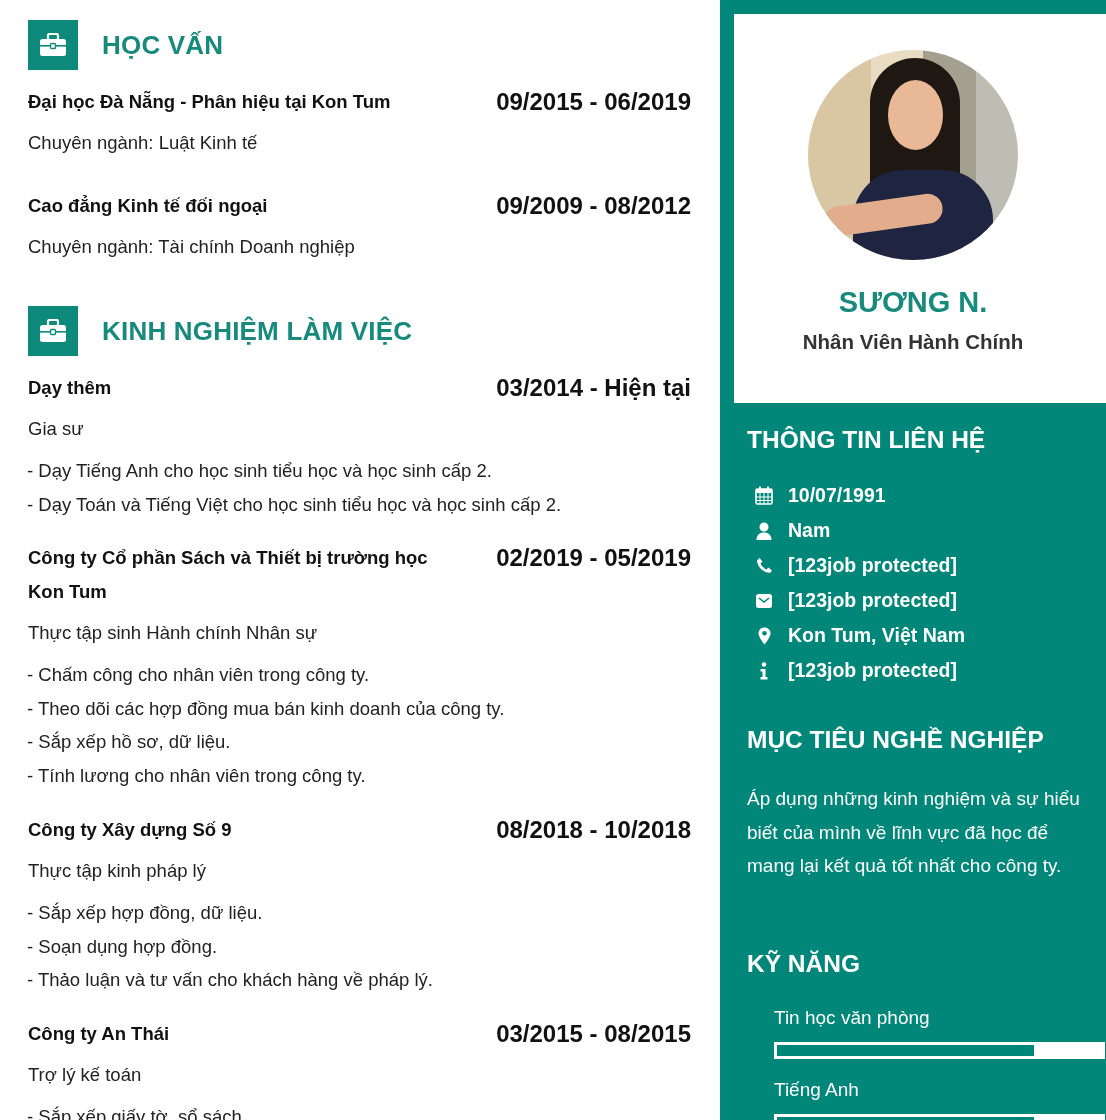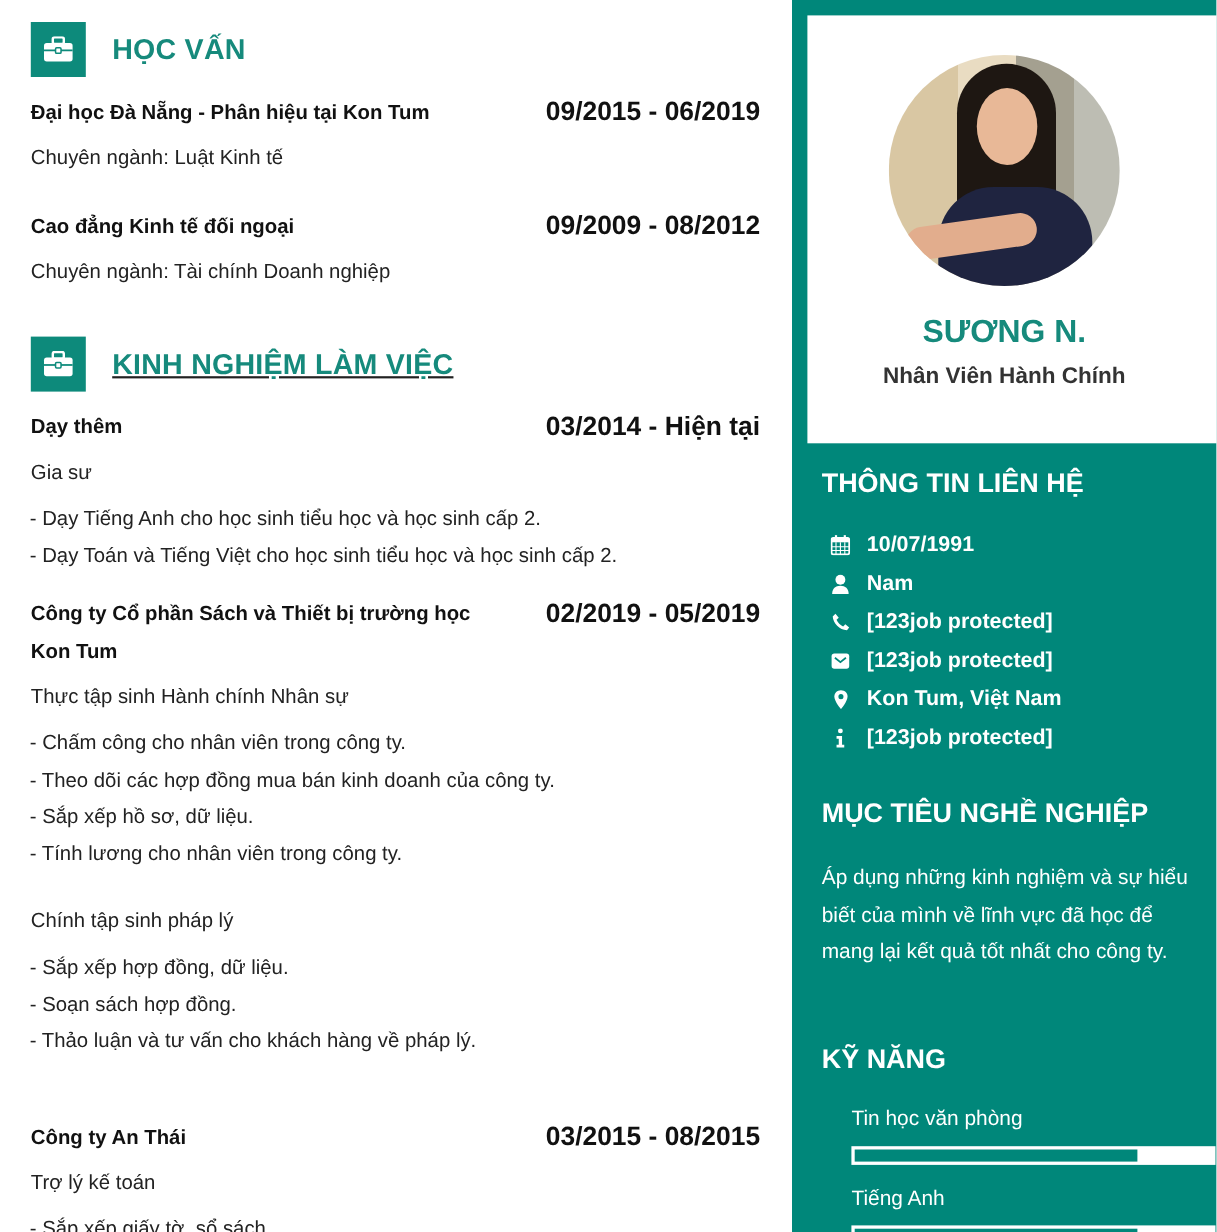--- a/index.html
+++ b/index.html
@@ -71,21 +71,21 @@
   </div>
 
   <div class="entry" style="top:189px;">
     <div class="entry-row">
       <div class="entry-org">Cao đẳng Kinh tế đối ngoại</div>
       <div class="entry-date">09/2009 - 08/2012</div>
     </div>
     <div class="entry-sub">Chuyên ngành: Tài chính Doanh nghiệp</div>
   </div>
 
-  <div class="section-head" style="top:306px;text-decoration:underline;">
+  <div class="section-head" style="top:306px;">
     <div class="section-icon">
       <svg width="28" height="24" viewBox="0 0 28 24">
           <rect x="9" y="1" width="10" height="6" rx="1.5" fill="none" stroke="#fff" stroke-width="2.2"></rect>
           <rect x="1" y="6" width="26" height="17" rx="2.5" fill="#fff"></rect>
           <rect x="1" y="12" width="26" height="1.6" fill="#0d8a7b"></rect>
           <rect x="11.5" y="10.5" width="5" height="5" rx="1" fill="#fff" stroke="#0d8a7b" stroke-width="1.4"></rect>
         </svg>
     </div>
     <div class="section-title">KINH NGHIỆM LÀM VIỆC</div>
   </div>
@@ -110,24 +110,28 @@
     <div class="entry-sub">Thực tập sinh Hành chính Nhân sự</div>
     <div class="entry-bullets">
       <div>- Chấm công cho nhân viên trong công ty.</div>
       <div>- Theo dõi các hợp đồng mua bán kinh doanh của công ty.</div>
       <div>- Sắp xếp hồ sơ, dữ liệu.</div>
       <div>- Tính lương cho nhân viên trong công ty.</div>
     </div>
   </div>
 
   <div class="entry" style="top:813px;">
-    <div class="entry-sub">Chính tập sinh pháp lý</div>
+    <div class="entry-row">
+      <div class="entry-org">Công ty Xây dựng Số 9</div>
+      <div class="entry-date">08/2018 - 10/2018</div>
+    </div>
+    <div class="entry-sub">Thực tập kinh pháp lý</div>
     <div class="entry-bullets">
       <div>- Sắp xếp hợp đồng, dữ liệu.</div>
-      <div>- Soạn sách hợp đồng.</div>
+      <div>- Soạn dụng hợp đồng.</div>
       <div>- Thảo luận và tư vấn cho khách hàng về pháp lý.</div>
     </div>
   </div>
 
   <div class="entry" style="top:1017px;">
     <div class="entry-row">
       <div class="entry-org">Công ty An Thái</div>
       <div class="entry-date">03/2015 - 08/2015</div>
     </div>
     <div class="entry-sub">Trợ lý kế toán</div>

